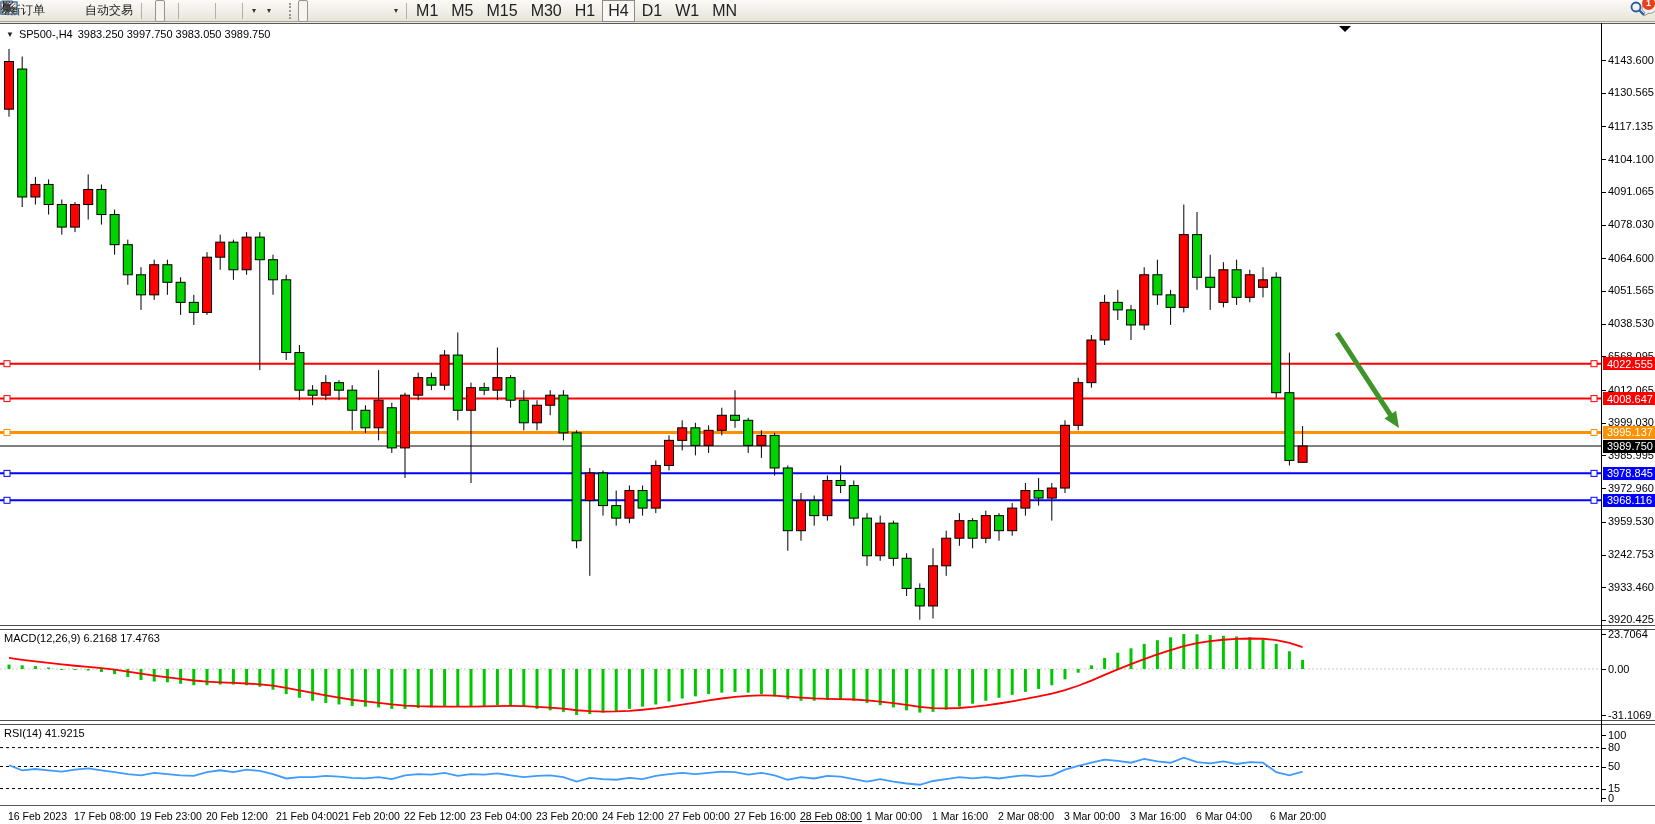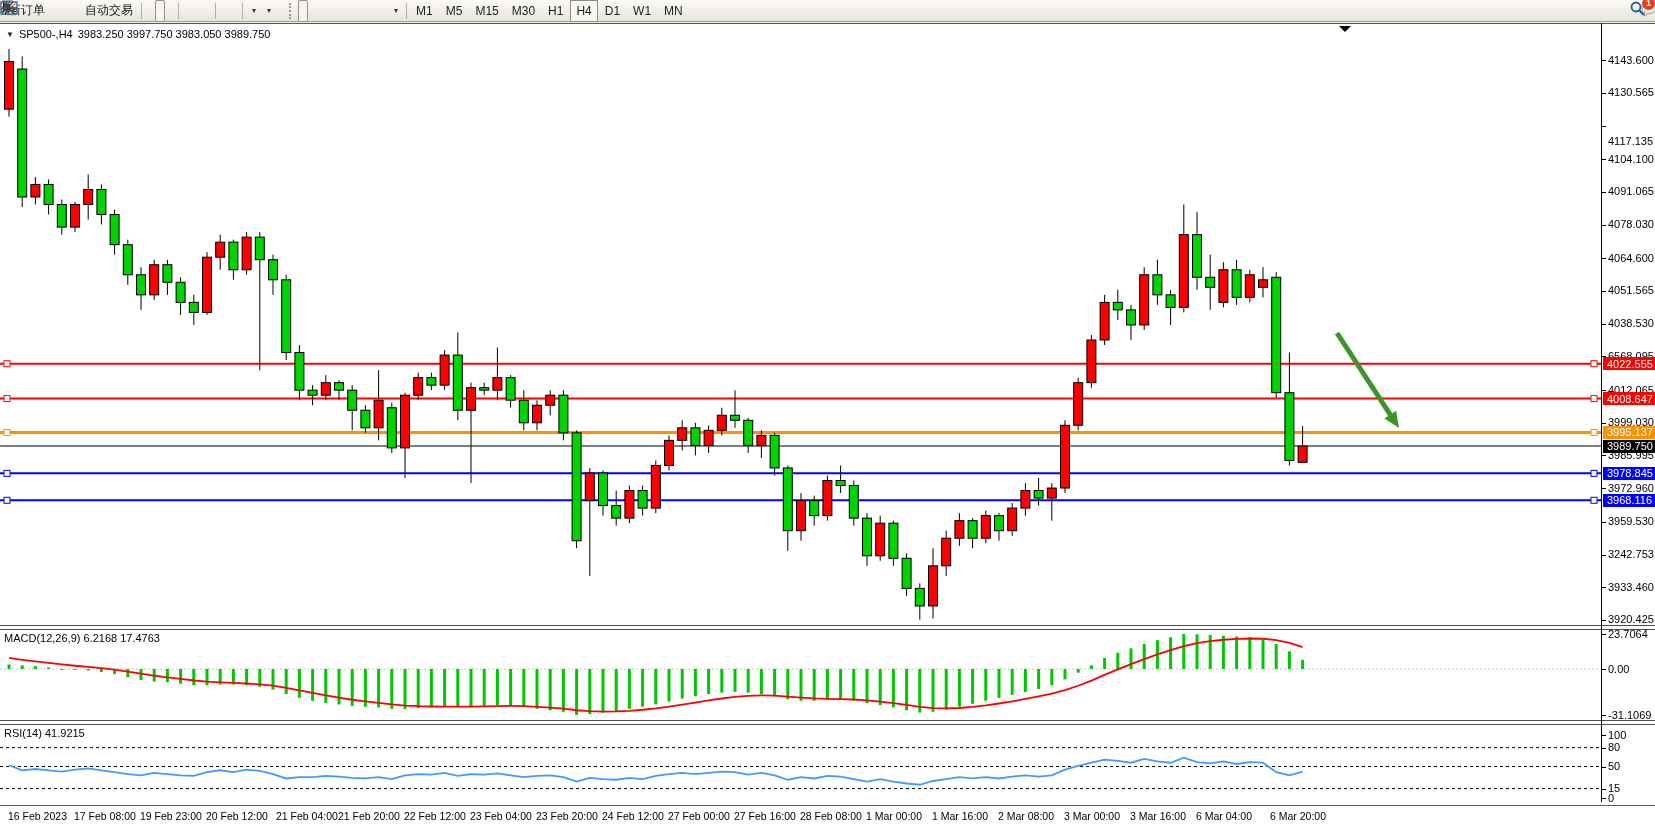--- a/index.html
+++ b/index.html
@@ -18,21 +18,21 @@
   }
   .tb-btn{
     display:flex;align-items:center;gap:3px;height:20px;padding:0 4px;
     border:1px solid transparent;border-radius:2px;cursor:default;
     white-space:nowrap;
   }
   .tb-btn.pressed{background:#f6f4ee;border:1px solid #97938a;}
   .tb-sep{width:1px;height:16px;background:#b4b0a6;margin:0 3px;flex:0 0 auto;}
   .tb-handle{width:4px;height:16px;margin:0 3px;border-left:2px dotted #9a968c;flex:0 0 auto;}
   .tf-btn{
-    height:18px;padding:1px 5px;font-size:12px;color:#222;
+    height:18px;padding:1px 5px;font-size:16px;color:#222;
     border:1px solid transparent;display:flex;align-items:center;
   }
   .tf-btn.active{background:#f8f7f3;border:1px solid #8f8b82;}
   .tb-right{margin-left:auto;display:flex;align-items:center;margin-right:6px;position:relative;}
   .badge{
     position:absolute;top:-4px;right:-7px;width:13px;height:13px;border-radius:50%;
     background:#e8401c;color:#fff;font-size:9px;font-weight:bold;
     display:flex;align-items:center;justify-content:center;
   }
   .caret{font-size:8px;color:#333;margin-left:1px;}
@@ -496,21 +496,21 @@
         <line x1="1337" y1="309" x2="1391.8950235728537" y2="393.113342571308" stroke="#3f9429" stroke-width="5"></line>
         <polygon points="1399,404 1384.3933673203703,394.4267935485348 1396.1174599358849,386.77528047314644" fill="#3f9429"></polygon>
         <polygon points="1339,2 1351,2 1345,8" fill="#000"></polygon>
       </svg>
     <div id="price-axis">
         <div class="axis-tick" style="top: 36px;"></div>
         <div class="axis-label" style="top: 29.5px;">4143.600</div>
         <div class="axis-tick" style="top: 68.7048px;"></div>
         <div class="axis-label" style="top: 62.2048px;">4130.565</div>
         <div class="axis-tick" style="top: 102.401px;"></div>
-        <div class="axis-label" style="top: 95.9007px; margin-top: 15px;">4117.135</div>
+        <div class="axis-label" style="top: 95.9007px;">4117.135</div>
         <div class="axis-tick" style="top: 135.106px;"></div>
         <div class="axis-label" style="top: 128.606px;">4104.100</div>
         <div class="axis-tick" style="top: 167.81px;"></div>
         <div class="axis-label" style="top: 161.31px;">4091.065</div>
         <div class="axis-tick" style="top: 200.515px;"></div>
         <div class="axis-label" style="top: 194.015px;">4078.030</div>
         <div class="axis-tick" style="top: 234.211px;"></div>
         <div class="axis-label" style="top: 227.711px;">4064.600</div>
         <div class="axis-tick" style="top: 266.916px;"></div>
         <div class="axis-label" style="top: 260.416px;">4051.565</div>
@@ -694,21 +694,21 @@
       <div class="time-label" style="left: 140px;">19 Feb 23:00</div>
       <div class="time-label" style="left: 206px;">20 Feb 12:00</div>
       <div class="time-label" style="left: 276px;">21 Feb 04:00</div>
       <div class="time-label" style="left: 338px;">21 Feb 20:00</div>
       <div class="time-label" style="left: 404px;">22 Feb 12:00</div>
       <div class="time-label" style="left: 470px;">23 Feb 04:00</div>
       <div class="time-label" style="left: 536px;">23 Feb 20:00</div>
       <div class="time-label" style="left: 602px;">24 Feb 12:00</div>
       <div class="time-label" style="left: 668px;">27 Feb 00:00</div>
       <div class="time-label" style="left: 734px;">27 Feb 16:00</div>
-      <div class="time-label" style="left: 800px;">28 Feb 08:00</div>
+      <div class="time-label" style="left: 800px; text-decoration: underline;">28 Feb 08:00</div>
       <div class="time-label" style="left: 866px;">1 Mar 00:00</div>
       <div class="time-label" style="left: 932px;">1 Mar 16:00</div>
       <div class="time-label" style="left: 998px;">2 Mar 08:00</div>
       <div class="time-label" style="left: 1064px;">3 Mar 00:00</div>
       <div class="time-label" style="left: 1130px;">3 Mar 16:00</div>
       <div class="time-label" style="left: 1196px;">6 Mar 04:00</div>
       <div class="time-label" style="left: 1262px; padding-left: 8px;">6 Mar 20:00</div>
       <div class="time-label" style="left: 1328px; margin-top: 31px;">7 Mar 12:00</div>
     </div>
 </div>

